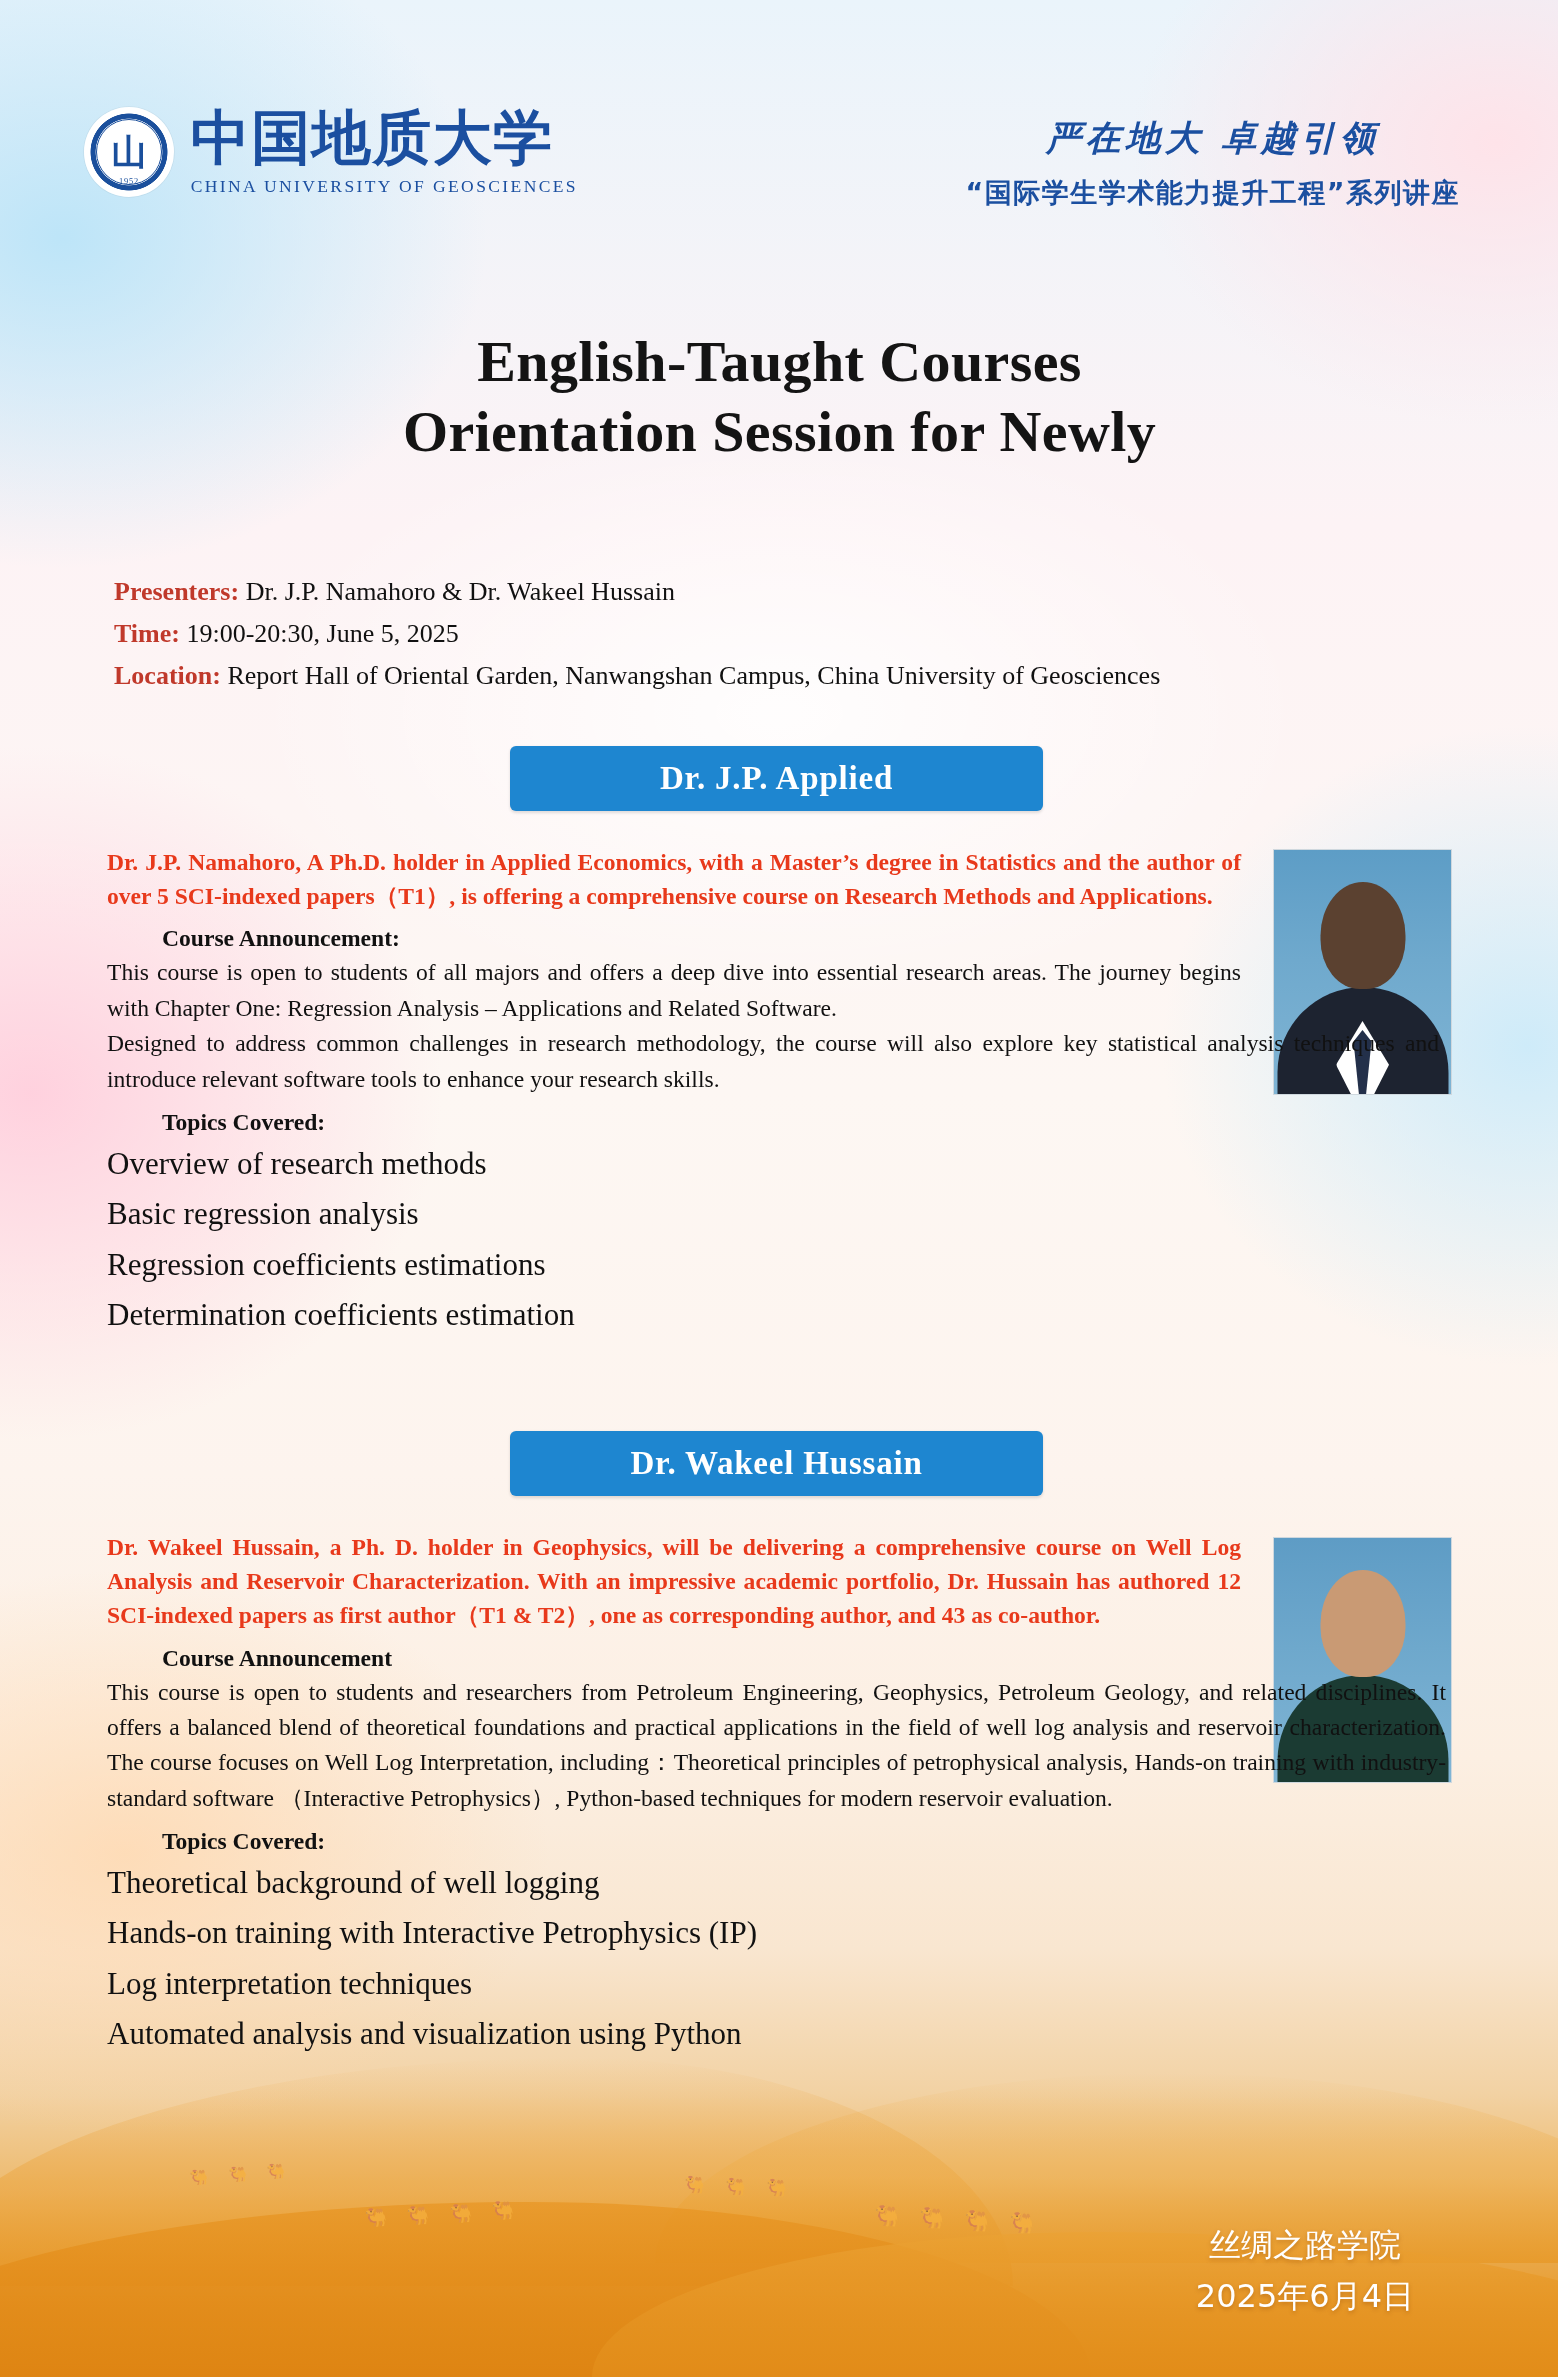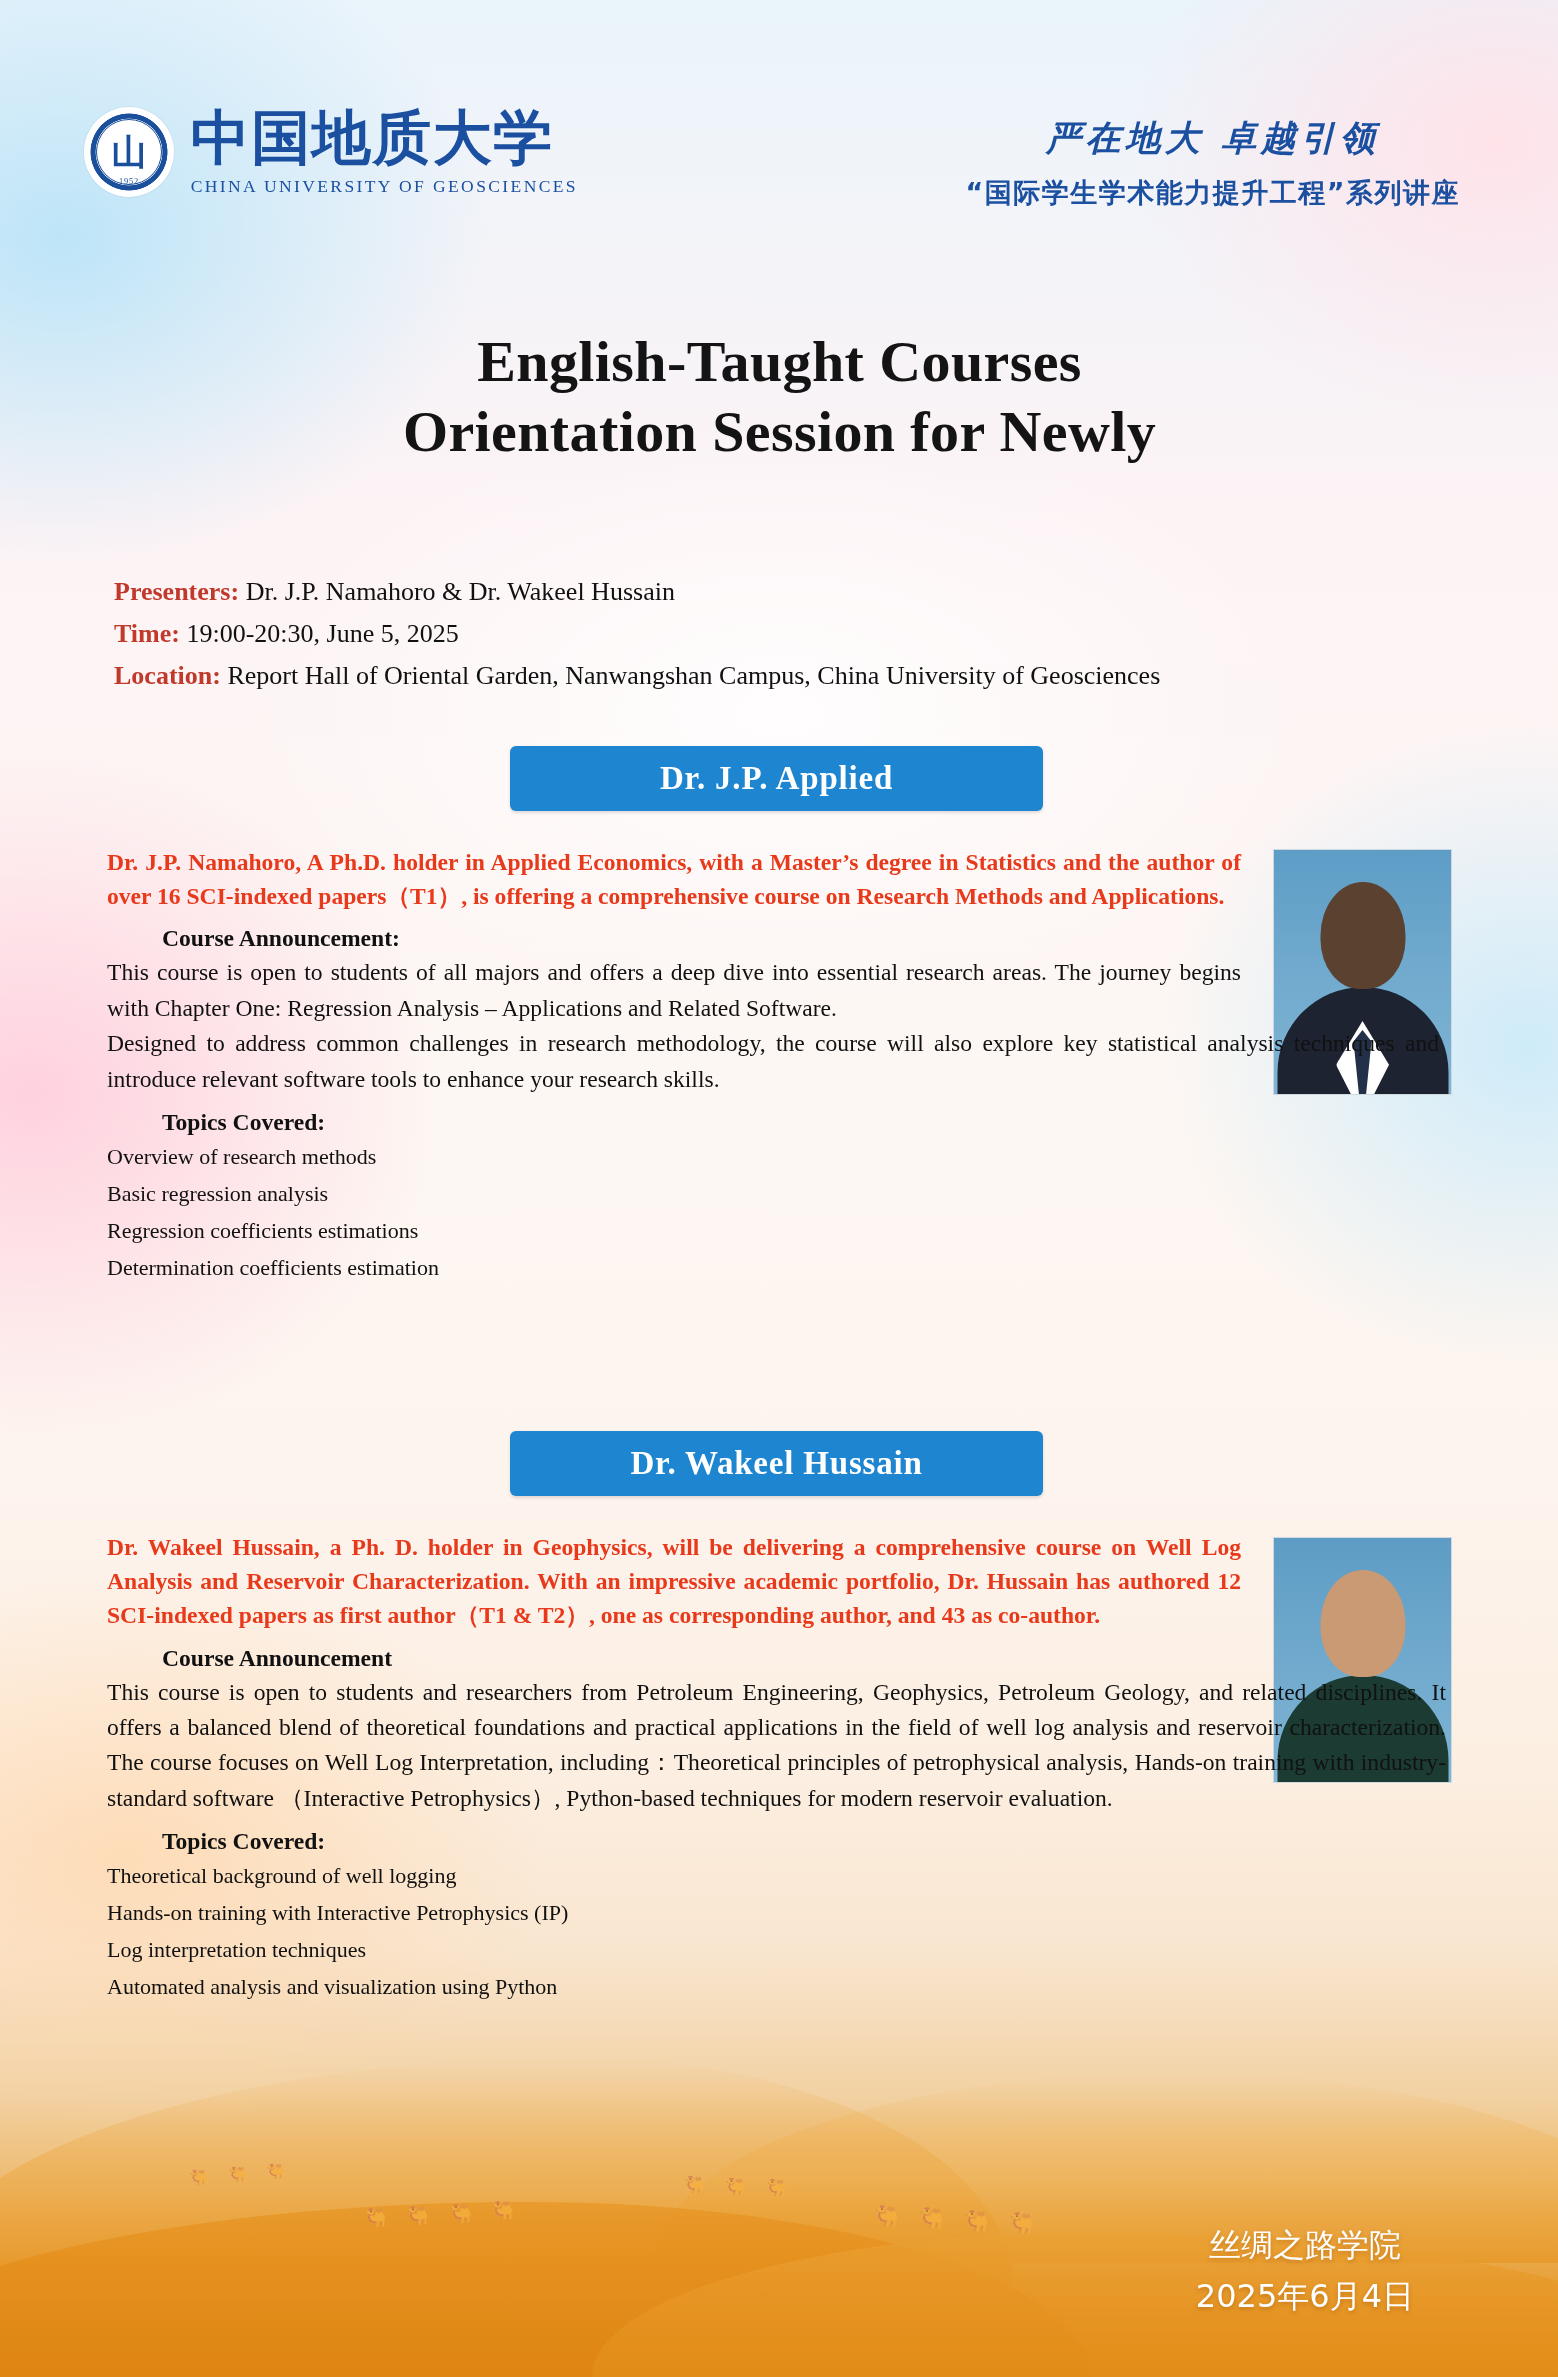--- a/index.html
+++ b/index.html
@@ -80,21 +80,21 @@
   .banner2 { top:1431px; left:510px; width:533px; }
 
   .section { position:absolute; left:107px; width:1355px; }
   .s1 { top:845px; }
   .s2 { top:1530px; }
 
   .red-intro { color:#e8391b; font-weight:bold; font-size:23.6px; line-height:1.45; text-align:justify; }
   .red-intro.j { text-align:justify; text-justify:inter-word;}
   .sub-head { font-weight:bold; font-size:23.6px; color:#111; margin:12px 0 3px 55px;}
   .body-text { font-size:23.6px; color:#111; line-height:1.50; text-align:justify;}
-  .list { font-size:22px; color:#111; line-height:1.48; margin-top:4.6px;}
+  .list { font-size:31px; color:#111; line-height:1.48; margin-top:4.6px;}
 
   .portrait { position:absolute; width:177px; height:244px; border:0.8px solid #cfd8de; object-fit:cover;}
   .p1 { top:849px; right:107px;
      background:linear-gradient(180deg,#5d9dc6 0%, #6fa9cd 45%, #7fb4d4 100%);}
   .p2 { top:1537px; right:107px;
      background:linear-gradient(180deg,#5e9cc5 0%, #6ea8cc 45%, #80b5d5 100%);}
   .face { position:absolute; left:50%; transform:translateX(-50%); }
   .head { width:85px; height:107px; border-radius:50% 50% 46% 46%; top:32px;}
   .shoulders { width:171px; height:107px; border-radius:91px 91px 0 0; bottom:0;}
   .collar { width:53px; height:73px; bottom:0; background:#fff; clip-path:polygon(50% 0,100% 60%,72% 100%,28% 100%,0 60%); }
@@ -165,21 +165,21 @@
   <div class="banner banner1">Dr.   J.P. Applied</div>
 
   <div class="portrait p1">
     <div class="face shoulders" style="background:#1d2330"></div>
     <div class="face head" style="background:#5b4130"></div>
     <div class="face collar"></div>
     <div class="face tie"></div>
   </div>
 
   <div class="section s1">
-    <div class="red-intro j" style="width:1134px">Dr. J.P. Namahoro, A Ph.D. holder in Applied Economics, with a Master’s degree in Statistics and the author of over 16 SCI-indexed papers（T1）, is offering a comprehensive course on Research Methods and Applications.</div>
+    <div class="red-intro j" style="width:1134px">Dr. J.P. Namahoro, A Ph.D. holder in Applied Economics, with a Master’s degree in Statistics and the author of over 5 SCI-indexed papers（T1）, is offering a comprehensive course on Research Methods and Applications.</div>
     <div class="sub-head">Course Announcement:</div>
     <div class="body-text" style="width:1134px">This course is open to students of all majors and offers a deep dive into essential research areas. The journey begins with Chapter One: Regression Analysis – Applications and Related Software.</div>
     <div class="body-text" style="width:1332px">Designed to address common challenges in research methodology, the course will also explore key statistical analysis techniques and introduce relevant software tools to enhance your research skills.</div>
     <div class="sub-head" style="margin-left:55px">Topics Covered:</div>
     <div class="list">Overview of research methods</div>
     <div class="list">Basic regression analysis</div>
     <div class="list">Regression coefficients estimations</div>
     <div class="list">Determination coefficients estimation</div>
   </div>
 

